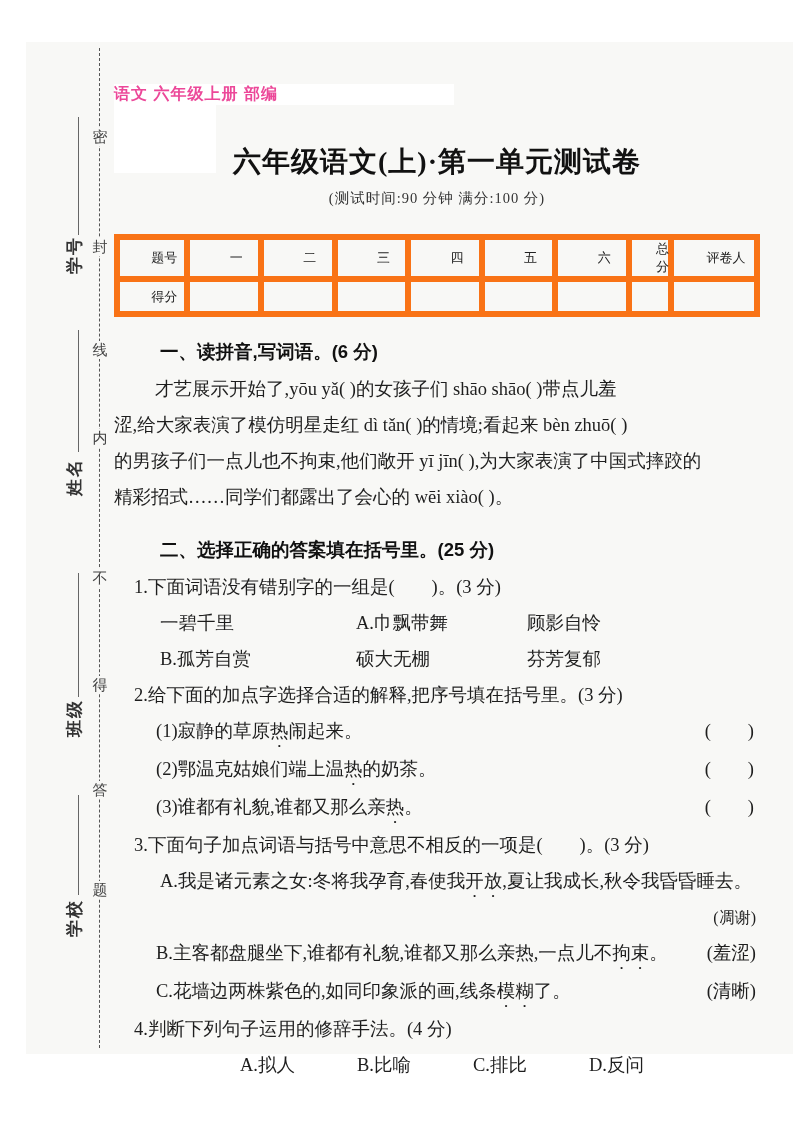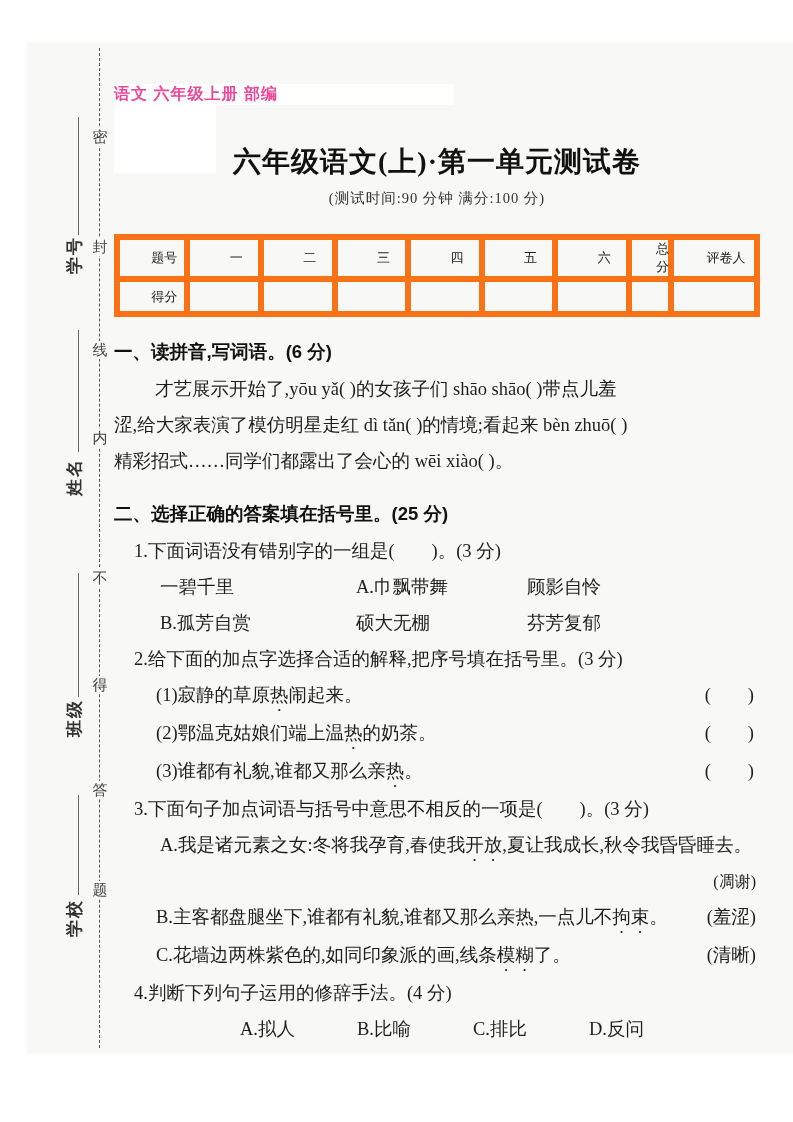--- a/index.html
+++ b/index.html
@@ -78,20 +78,21 @@
   }
   table.score-table tr.score-row td { height: 35px; }
   .col-th { width: 11%; } .col-num { width: 11.5%; }
   .col-total { width: 6.6%; } .col-grader { width: 13.4%; margin-top: 12px; }
 
   .line { line-height: 36px; font-size: 18.5px; }
   .sec-heading {
     font-weight: 700; font-size: 18.5px; line-height: 38px;
     font-family: "Liberation Sans", sans-serif; color: #111;
     margin-top: 16px;
+    margin-left: 46px;
   }
   .stem { margin-left: 20px; }
   .ind { margin-left: 46px; }
   .indent-first { text-indent: 41px; }
   .word-grid {
     margin-left: 46px; display: grid;
     grid-template-columns: 196px 171px 1fr;
     line-height: 36px; font-size: 18.5px;
   }
   .flex-row {
@@ -169,20 +170,21 @@
       <td></td>
       <td></td>
       <td></td>
     </tr>
   </tbody>
     </table>
 
   <div class="sec-heading">一、读拼音,写词语。(6 分)</div>
   <div class="line indent-first">才艺展示开始了,yōu yǎ(          )的女孩子们 shāo shāo(          )带点儿羞</div>
   <div class="line">涩,给大家表演了模仿明星走红 dì tǎn(          )的情境;看起来 bèn zhuō(          )</div>
+  <div class="line">的男孩子们一点儿也不拘束,他们敞开 yī jīn(          ),为大家表演了中国式摔跤的</div>
   <div class="line">精彩招式……同学们都露出了会心的 wēi xiào(          )。</div>
 
   <div class="sec-heading">二、选择正确的答案填在括号里。(25 分)</div>
 
   <div class="line stem">1.下面词语没有错别字的一组是(　　)。(3 分)</div>
   <div class="word-grid">
     <span>一碧千里</span>
     <span>A.巾飘带舞</span>
     <span>顾影自怜</span>
   </div>

